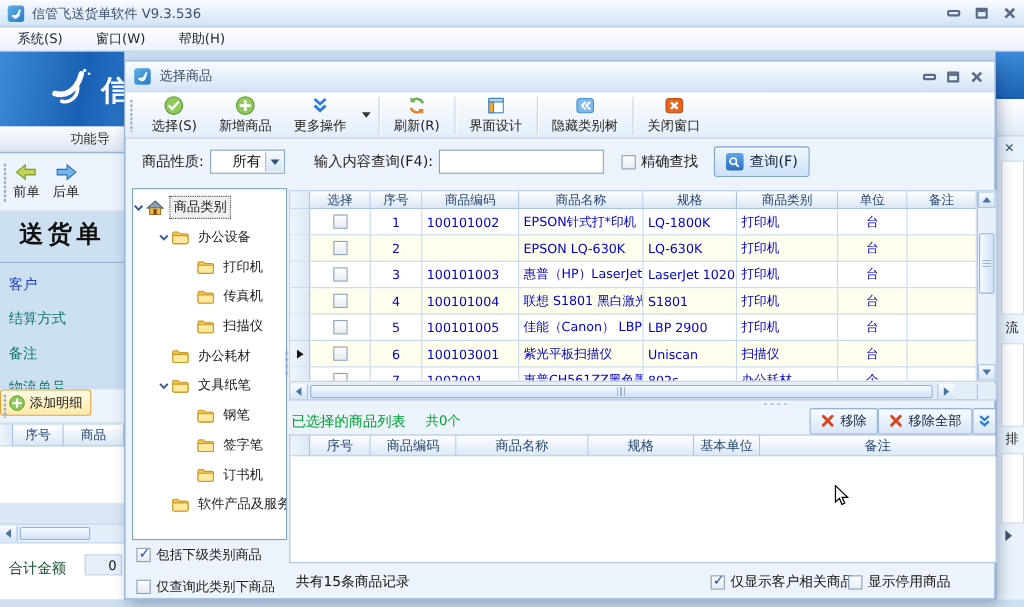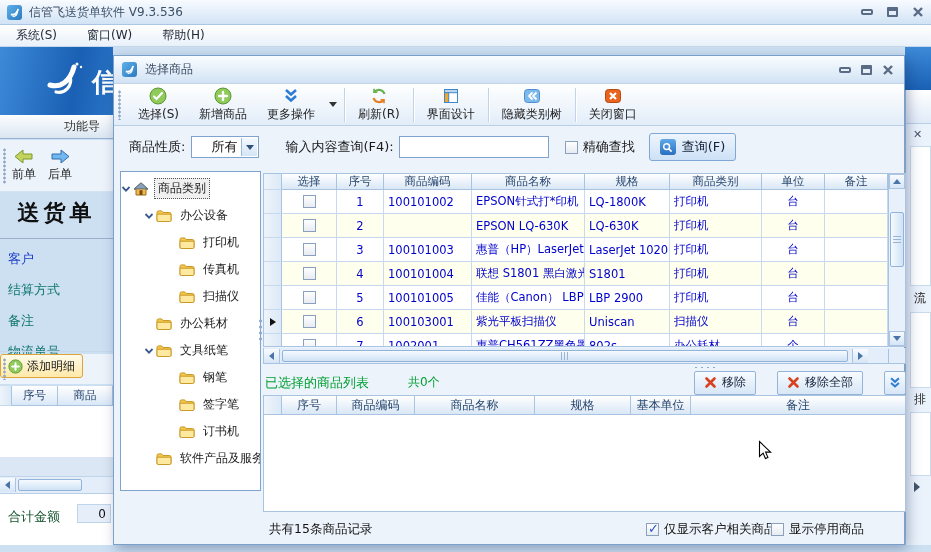--- a/index.html
+++ b/index.html
@@ -104,21 +104,21 @@
   .hscroll{position:absolute;left:149px;top:292px;width:643px;height:16px;background:#e4eefa;border:1px solid #a8c4e0;border-top:none;display:flex;align-items:center}
   .hs-btn{width:16px;height:14px;background:linear-gradient(#f8fbff,#d5e5f5);border-right:1px solid #a8c4e0;display:flex;align-items:center;justify-content:center;flex:0 0 auto}
   .hs-btn.right{border-left:1px solid #a8c4e0;border-right:none}
   .tri-left{width:0;height:0;border-top:4px solid transparent;border-bottom:4px solid transparent;border-right:5px solid #4a74a8}
   .tri-r2{width:0;height:0;border-top:4px solid transparent;border-bottom:4px solid transparent;border-left:5px solid #4a74a8}
   .hs-thumb{height:12px;margin-left:2px;width:566px;background:linear-gradient(#f6faff,#cfe2f5);border:1px solid #93b4d8;border-radius:2px;display:flex;align-items:center;justify-content:center}
   .hs-corner{width:17px;height:14px;margin-left:auto;background:#e4eefa;border-left:1px solid #a8c4e0;flex:0 0 auto}
   .h-splitter{position:absolute;left:149px;top:308px;width:643px;height:6px;display:flex;align-items:center}
   .h-dots{width:26px;height:3px;margin-left:430px;background-image:radial-gradient(#8aa8cc 1px,transparent 1.3px);background-size:6px 3px}
 
-  .sel-bar{position:absolute;left:149px;top:314px;width:643px;height:25px;display:flex;align-items:center;gap:21px}
+  .sel-bar{position:absolute;left:149px;top:314px;width:643px;height:25px;display:flex;align-items:center;gap:0}
   .sel-title{color:#00a033;font-size:13px;margin-left:2px}
   .sel-count{color:#00a033;font-size:12px;margin-left:18px}
   .rm-btn{height:24px;padding:0 9px;display:flex;align-items:center;gap:5px;background:linear-gradient(#f7fbff,#d7e6f6);border:1px solid #93b4d8;border-radius:2px;color:#14213a}
   .ch-btn{width:22px;height:24px;display:flex;align-items:center;justify-content:center;background:linear-gradient(#f7fbff,#d7e6f6);border:1px solid #93b4d8;border-radius:2px}
   .sgrid-head{position:absolute;left:149px;top:339px;width:643px;height:20px;display:flex;border-left:1px solid #a8c4e0;border-top:1px solid #a8c4e0;overflow:hidden}
   .sgrid-head .hc{font-size:12px}
   .sgrid-head .ind{border-bottom:1px solid #a8c4e0}
   .sgrid-body{position:absolute;left:149px;top:359px;width:643px;height:97px;background:#fff;border:1px solid #a8c4e0;border-top:none}
   .status-row{position:absolute;left:149px;top:460px;width:643px;height:26px;display:flex;align-items:center;font-size:12.5px;color:#111}
   .st-chk1{position:absolute;left:383px}
@@ -486,20 +486,30 @@
             <svg width="16" height="14" viewBox="0 0 16 14">
               <path d="M1 3.3c0-.8.6-1.4 1.4-1.4h3.3l1.4 1.6h6.5c.8 0 1.4.6 1.4 1.4V11c0 .9-.6 1.5-1.4 1.5H2.4A1.45 1.45 0 0 1 1 11z" fill="#f6c64b" stroke="#c89a28"></path>
               <path d="M1 5.2h14V11c0 .9-.6 1.5-1.4 1.5H2.4A1.45 1.45 0 0 1 1 11z" fill="#ffe9a0" stroke="#c89a28"></path>
             </svg>
           </span>
           <span class="t-label ">软件产品及服务</span>
         </div>
       </div>
     <div class="v-splitter">
         <span class="v-dots"></span>
+      </div>
+    <div class="tree-checks" id="tree-checks">
+        <span class="chk-row">
+          <span class="cb checked"></span>
+          <span>包括下级类别商品</span>
+        </span>
+        <span class="chk-row">
+          <span class="cb "></span>
+          <span>仅查询此类别下商品</span>
+        </span>
       </div>
 
     <div class="pgrid">
       <div class="pgrid-cols">
         <div class="phead" id="prod-head">
             <span class="ind"></span>
             <span class="hc c-sel">选择</span>
             <span class="hc c-no">序号</span>
             <span class="hc c-code">商品编码</span>
             <span class="hc c-name">商品名称</span>

